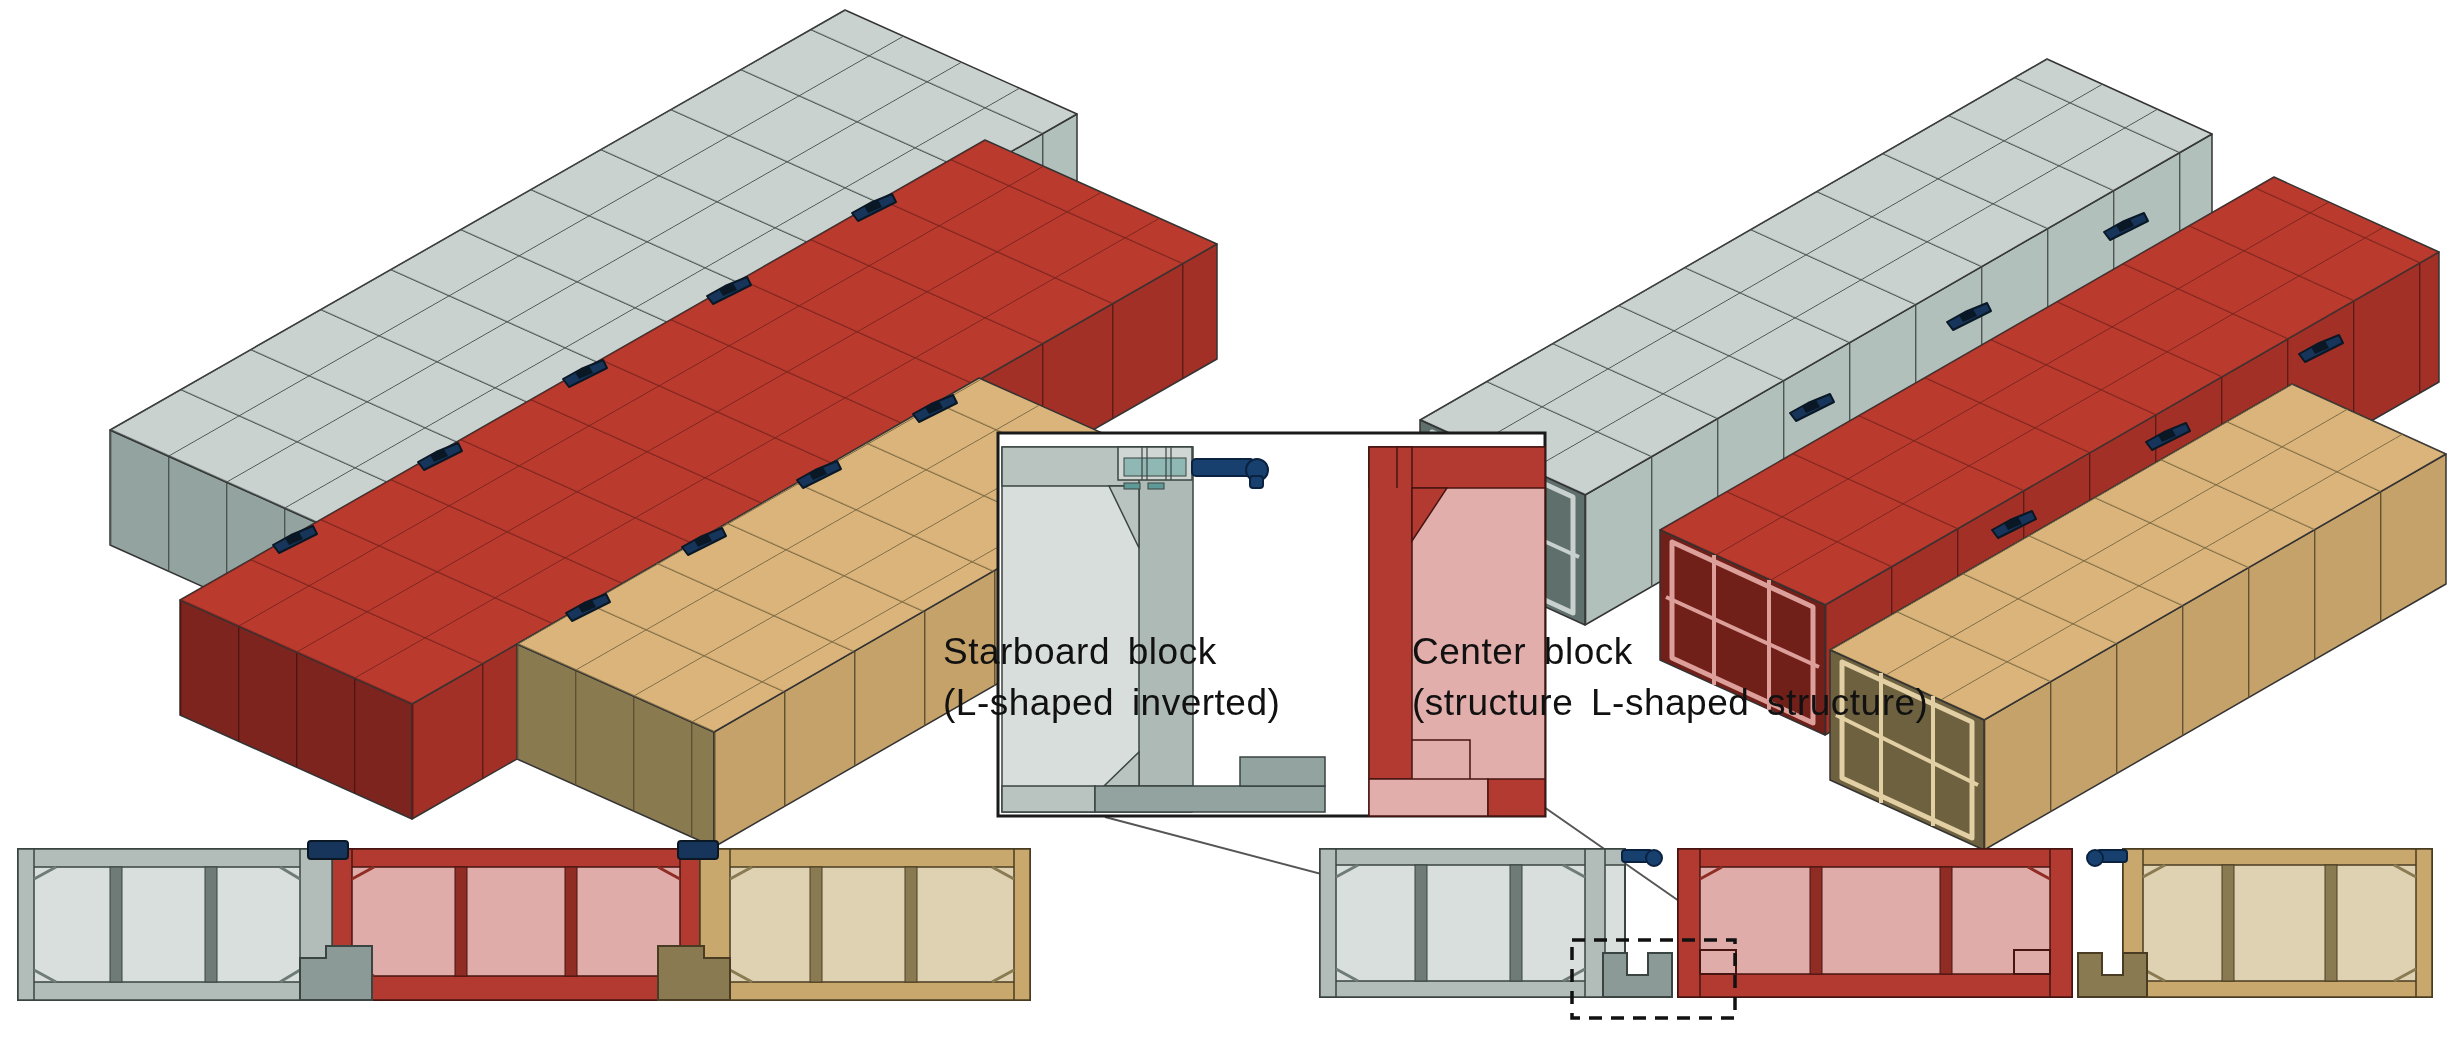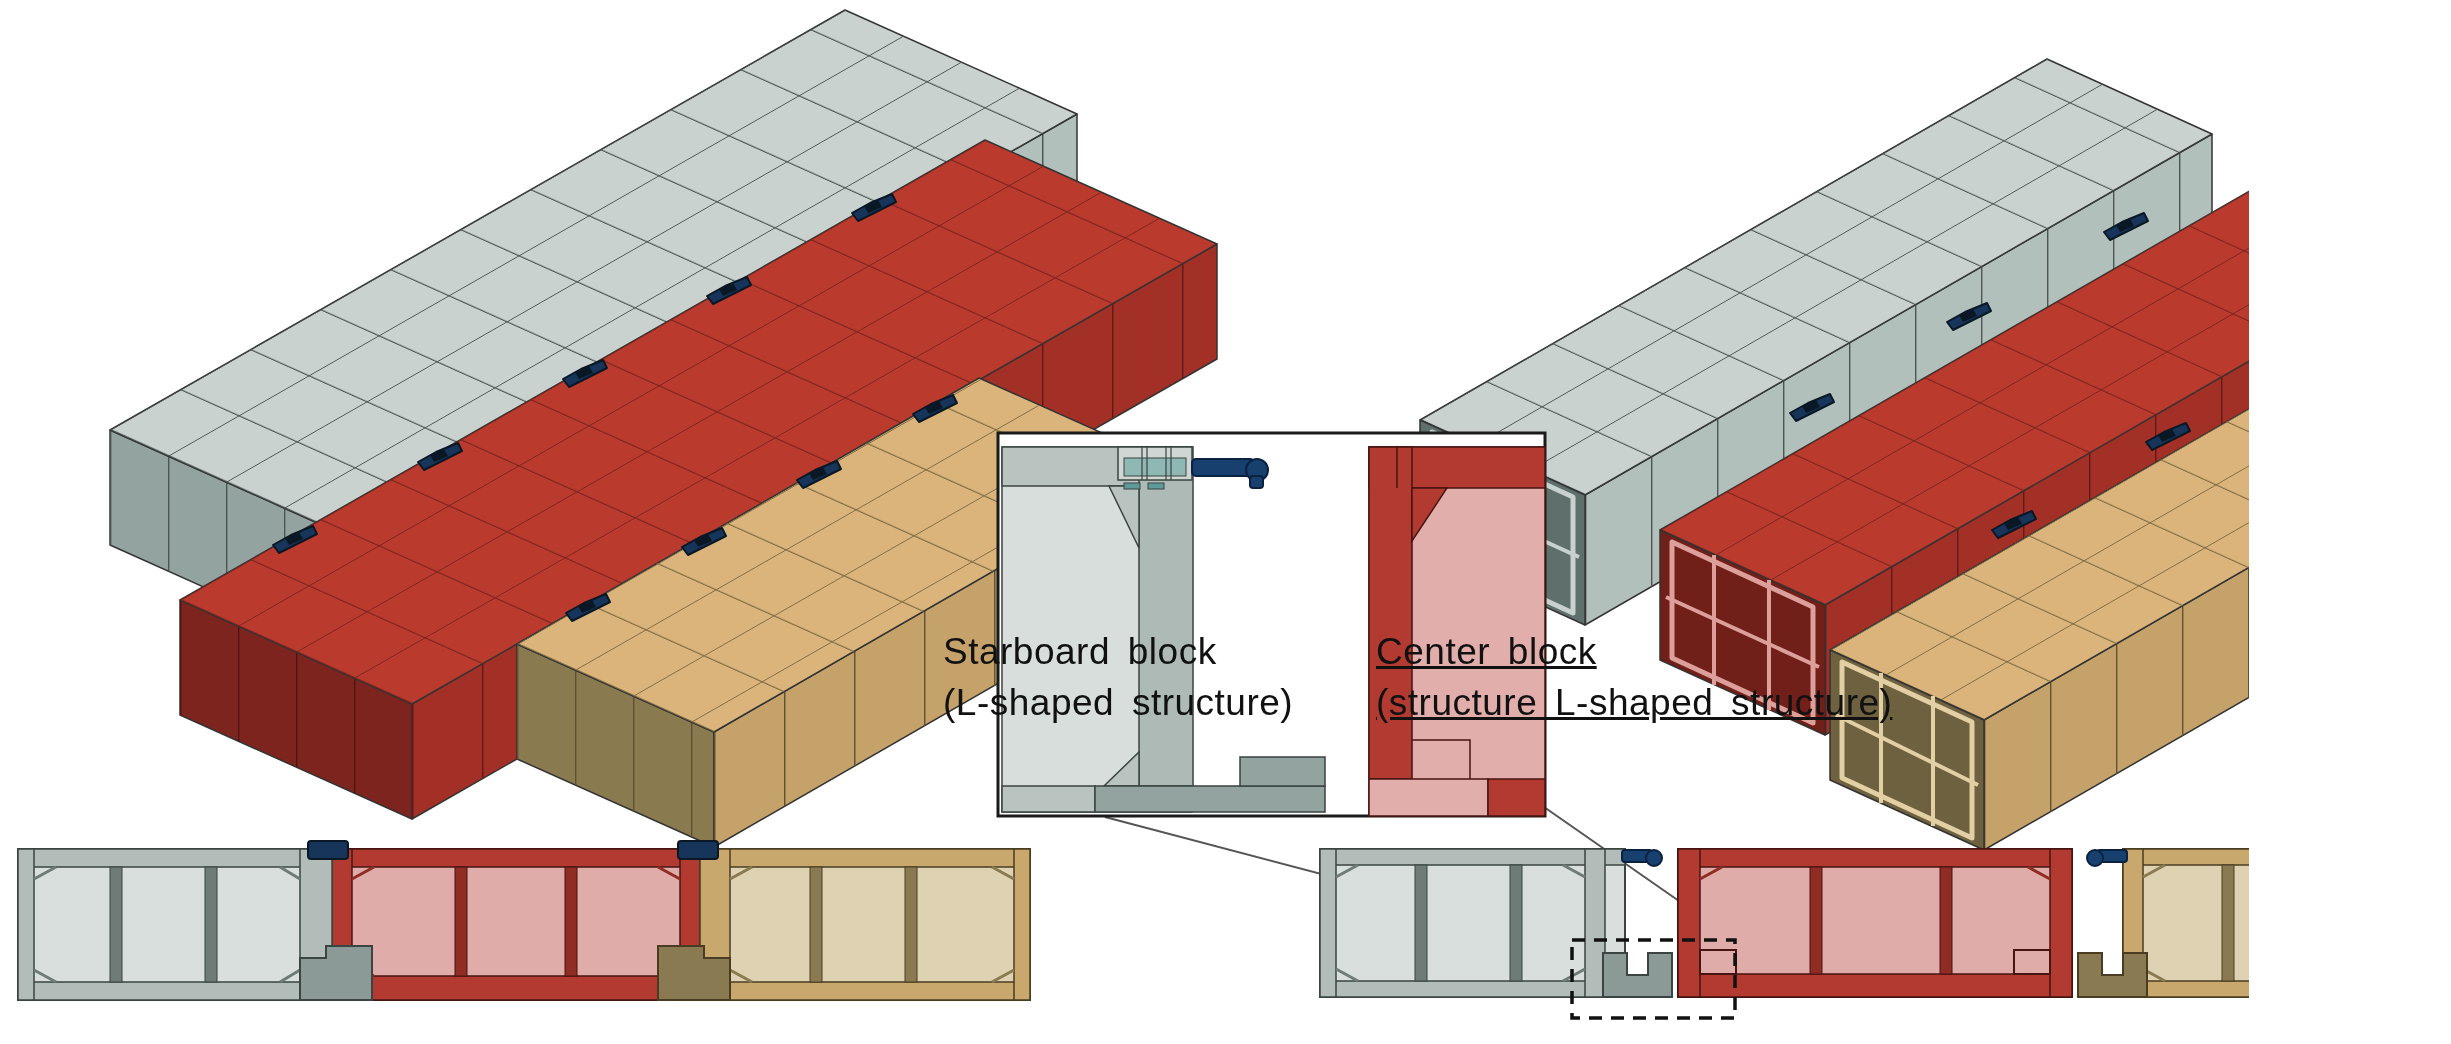--- a/index.html
+++ b/index.html
@@ -1,22 +1,22 @@
 <!DOCTYPE html>
 <html><head>
 <meta charset="utf-8">
 <style>
   html,body{margin:0;padding:0;background:#fff;}
-  .canvas{position:relative;width:2249px;height:1044px;background:#ffffff;overflow:hidden;
+  .canvas{position:relative;width:2451px;height:1044px;background:#ffffff;overflow:hidden;
           font-family:"Liberation Sans",sans-serif;}
   .canvas svg{position:absolute;left:0;top:0;}
   .lbl{position:absolute;color:#111;font-size:37px;line-height:51px;white-space:nowrap;
        letter-spacing:0.5px;word-spacing:7px;}
   #lbl-starboard{left:943px;top:626px;}
-  #lbl-center{left:1376px;top:626px;text-decoration:underline;}
+  #lbl-center{left:1412px;top:626px;}
 </style>
 </head>
 <body>
 
 <div class="canvas">
 <svg width="2451" height="1044" viewBox="0 0 2451 1044">
   <defs>
 
     <pattern id="gtL" width="1" height="1" patternUnits="userSpaceOnUse" patternTransform="matrix(70,-40,58,26,110,430)">
       <path d="M0,0H1M0,0V1" stroke="#4a5350" stroke-width="0.035" fill="none"></path>
@@ -277,19 +277,19 @@
       <path d="M1397,447 V488" fill="none"></path>
       <path d="M1412,740 H1470 V779" fill="none"></path>
       <rect x="1369" y="779" width="119" height="37" fill="#e2aeab"></rect>
       <rect x="1488" y="779" width="57" height="37" fill="#b23a30"></rect>
     </g>
   </g>
 </svg>
 
 <div class="lbl" id="lbl-starboard">
   <div>Starboard block</div>
-  <div>(L-shaped structure)</div>
+  <div>(L-shaped inverted)</div>
 </div>
 <div class="lbl" id="lbl-center">
   <div>Center block</div>
   <div>(structure L-shaped structure)</div>
 </div>
 </div>
 
 </body></html>

